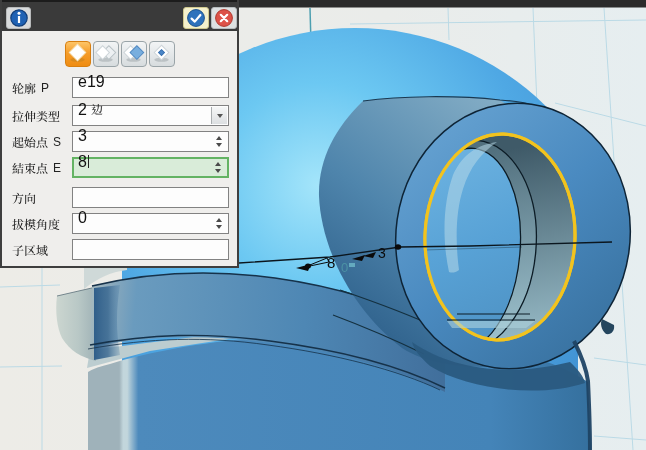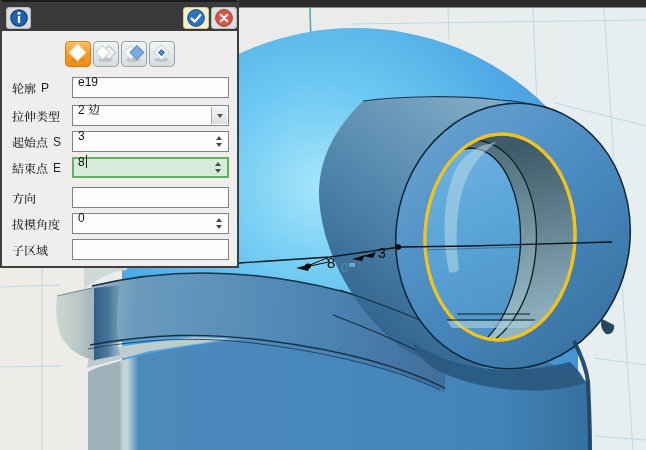--- a/index.html
+++ b/index.html
@@ -9,21 +9,21 @@
 .tb{position:absolute;top:7px;width:25px;height:22px;border-radius:3px;display:flex;align-items:center;justify-content:center}
 #info{left:4px;background:#d9dbdc;border:1px solid #b8babb}
 #ok{left:181px;background:#f5f1cd;border:1px solid #cfc98f;width:26px}
 #cancel{left:209px;background:#dde1e2;border:1px solid #b6bcbe;width:26px}
 .ibtn{position:absolute;top:41px;width:26px;height:26px;border-radius:4px;border:1px solid #9aa4a8;
  background:linear-gradient(#f2f4f5,#d7dcde);display:flex;align-items:center;justify-content:center}
 .ibtn.sel{background:linear-gradient(#fdc568,#f59d2a 45%,#ef8c12);border:1px solid #d87f10}
 .lab{position:absolute;left:10px;height:16px;color:#222;font-size:12px;display:flex;align-items:center;gap:3px}
 .lat{font-size:12px;color:#222;padding-left:1px}
 .inp{position:absolute;left:70px;width:157px;height:21px;background:#fdfdfd;border:1px solid #828282;
- font-size:12px;color:#111;padding:2px 0 12px 5px;display:flex;align-items:center;padding-top:0}
+ font-size:16px;color:#111;padding:2px 0 12px 5px;display:flex;align-items:center;padding-top:0}
 .inp.green{border:2px solid #63b363;background:#d9ecd9;padding-left:4px}
 .cur{display:inline-block;width:1px;height:13px;background:#222;margin-left:1px}
 .dbtn{position:absolute;right:1px;top:1px;bottom:1px;width:16px;background:linear-gradient(#f6f7f7,#dcdfe1);
  border-left:1px solid #aaaeb0;display:flex;align-items:center;justify-content:center}
 .dtri{width:0;height:0;border-left:3.5px solid transparent;border-right:3.5px solid transparent;border-top:4px solid #555}
 .spin{position:absolute;right:5px;top:0;bottom:0;width:9px;display:flex;flex-direction:column;align-items:center;justify-content:center;gap:3px}
 .spin .up{width:0;height:0;border-left:3px solid transparent;border-right:3px solid transparent;border-bottom:4px solid #4a4a4a}
 .spin .dn{width:0;height:0;border-left:3px solid transparent;border-right:3px solid transparent;border-top:4px solid #4a4a4a}
 </style></head>
 <body>

